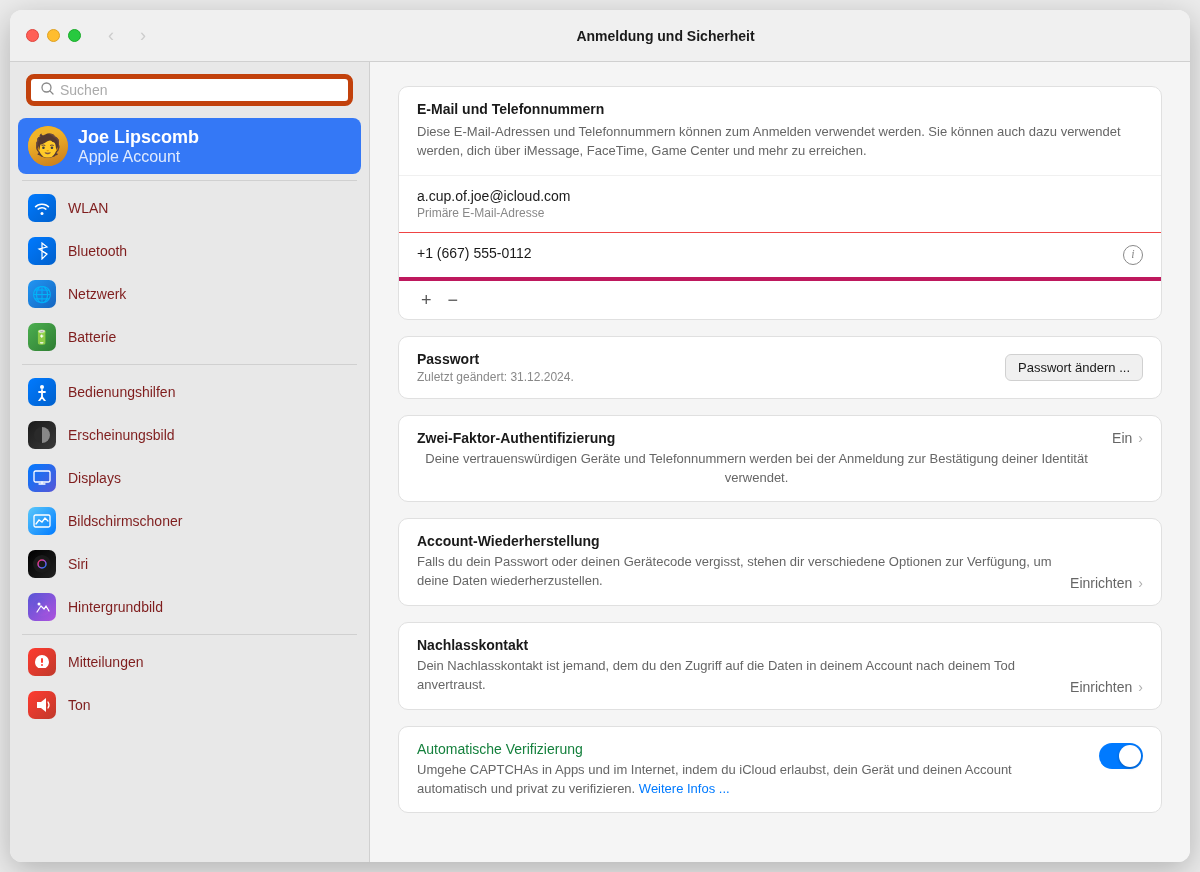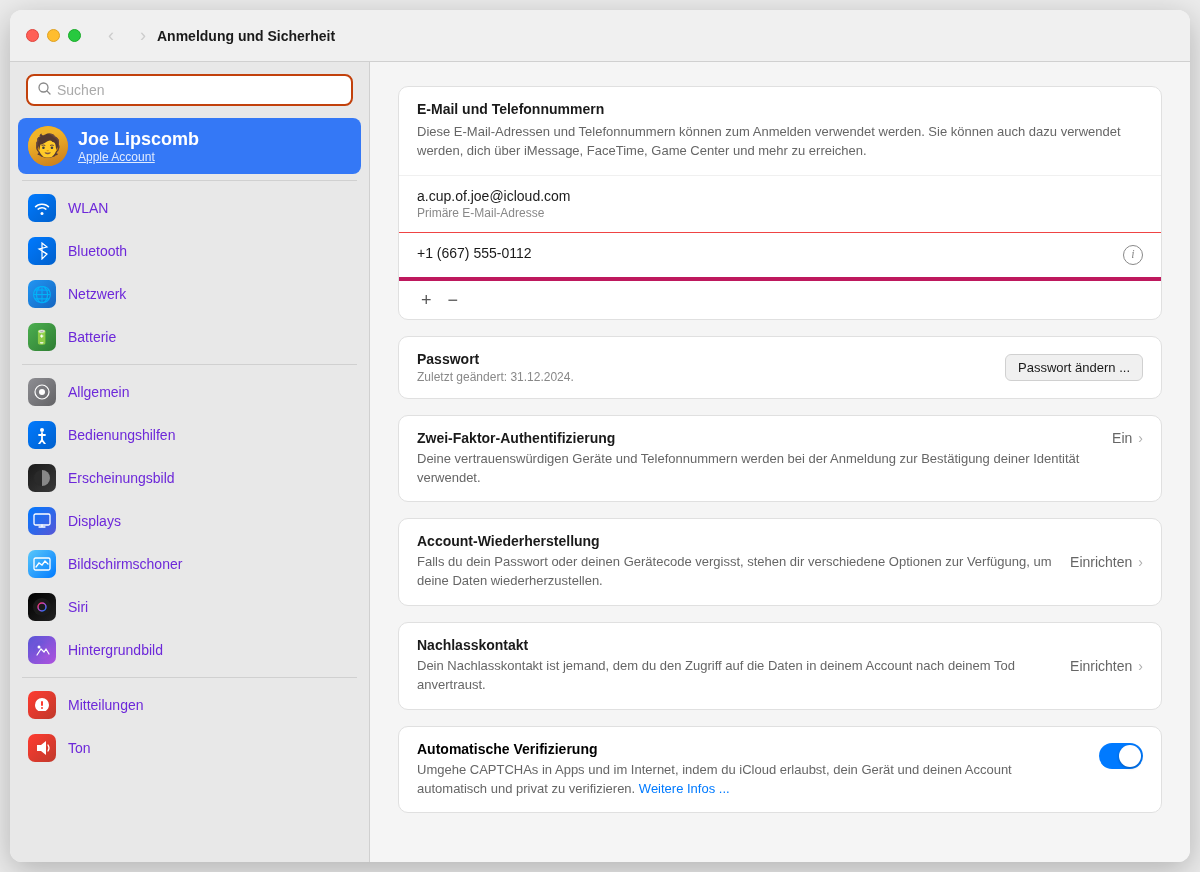--- a/index.html
+++ b/index.html
@@ -60,21 +60,21 @@
       display: flex;
       align-items: center;
       justify-content: center;
       color: #888;
       font-size: 18px;
       border-radius: 6px;
     }
     .nav-btn.disabled { color: #ccc; cursor: default; }
     .titlebar-title {
       flex: 1;
-      text-align: left;
+      text-align: center;
       font-size: 14px;
       font-weight: 600;
       color: #1a1a1a;
     }
     .content-area {
       display: flex;
       flex: 1;
       overflow: hidden;
     }
     
@@ -88,21 +88,21 @@
       flex-shrink: 0;
     }
     .search-container {
       padding: 12px 16px;
       flex-shrink: 0;
     }
     .search-box {
       width: 100%;
       height: 32px;
       background: #fff;
-      border: 2px solid #c2410c;
+      border: 5px solid #c2410c;
       border-radius: 8px;
       display: flex;
       align-items: center;
       padding: 0 10px;
       gap: 6px;
     }
     .search-icon-svg {
       color: #888;
       font-size: 13px;
       flex-shrink: 0;
@@ -153,23 +153,22 @@
     .user-info {
       display: flex;
       flex-direction: column;
     }
     .user-name {
       font-size: 18px;
       font-weight: 700;
       color: #fff;
     }
     .user-subtitle {
-      font-size: 12px;
+      font-size: 16px;
       color: rgba(255,255,255,0.85);
-      text-decoration: underline;
     }
     .sidebar-item {
       display: flex;
       align-items: center;
       padding: 7px 10px;
       border-radius: 8px;
       cursor: pointer;
       gap: 12px;
       margin-bottom: 1px;
     }
@@ -178,21 +177,21 @@
       height: 28px;
       border-radius: 7px;
       display: flex;
       align-items: center;
       justify-content: center;
       flex-shrink: 0;
       font-size: 15px;
     }
     .sidebar-label {
       font-size: 14px;
-      color: #6d28d9;
+      color: #7f1d1d;
     }
     .sidebar-divider {
       height: 1px;
       background: #d0d0d0;
       margin: 6px 4px;
     }
     
     .icon-wlan { background: linear-gradient(135deg, #007aff, #0060cc); }
     .icon-bluetooth { background: linear-gradient(135deg, #007aff, #0060cc); }
     .icon-netzwerk { background: linear-gradient(135deg, #2196f3, #1565c0); }
@@ -341,41 +340,42 @@
     .twofa-title {
       font-size: 14px;
       font-weight: 600;
       color: #1a1a1a;
       margin-bottom: 4px;
     }
     .twofa-desc {
       font-size: 13px;
       color: #666;
       line-height: 1.45;
+      text-align: center;
     }
     .twofa-right {
       display: flex;
       align-items: center;
       gap: 6px;
       margin-left: 16px;
       flex-shrink: 0;
     }
     .twofa-status {
       font-size: 14px;
       color: #666;
     }
     .chevron-right {
       color: #b0b0b0;
       font-size: 14px;
     }
     
     .setting-row {
       padding: 14px 18px;
       display: flex;
-      align-items: center;
+      align-items: flex-end;
       justify-content: space-between;
       cursor: pointer;
     }
     .setting-info { flex: 1; }
     .setting-title {
       font-size: 14px;
       font-weight: 600;
       color: #1a1a1a;
       margin-bottom: 4px;
     }
@@ -398,22 +398,22 @@
     
     .toggle-row {
       padding: 14px 18px;
       display: flex;
       align-items: flex-start;
       justify-content: space-between;
     }
     .toggle-info { flex: 1; }
     .toggle-title {
       font-size: 14px;
-      font-weight: 700;
-      color: #000000;
+      font-weight: 400;
+      color: #15803d;
       margin-bottom: 4px;
     }
     .toggle-desc {
       font-size: 13px;
       color: #666;
       line-height: 1.45;
     }
     .toggle-desc a {
       color: #007aff;
       text-decoration: none;
@@ -519,29 +519,20 @@
 
         <div class="sidebar-item">
           <div class="sidebar-icon icon-batterie">
             <span style="color:white;font-size:14px;">🔋</span>
           </div>
           <span class="sidebar-label">Batterie</span>
         </div>
 
         <div class="sidebar-divider"></div>
 
-        <div class="sidebar-item">
-          <div class="sidebar-icon icon-allgemein">
-            <svg width="16" height="16" viewBox="0 0 16 16" fill="white">
-              <circle cx="8" cy="8" r="7" stroke="white" stroke-width="1.2" fill="none"></circle>
-              <circle cx="8" cy="8" r="3" fill="white"></circle>
-            </svg>
-          </div>
-          <span class="sidebar-label">Allgemein</span>
-        </div>
 
         <div class="sidebar-item">
           <div class="sidebar-icon icon-bedienungshilfen">
             <svg width="18" height="18" viewBox="0 0 18 18" fill="white">
               <circle cx="9" cy="4" r="2" fill="white"></circle>
               <path d="M9 7 L9 14 M6 9 L12 9" stroke="white" stroke-width="1.8" stroke-linecap="round"></path>
               <path d="M9 14 L6 18 M9 14 L12 18" stroke="white" stroke-width="1.8" stroke-linecap="round"></path>
             </svg>
           </div>
           <span class="sidebar-label">Bedienungshilfen</span>

